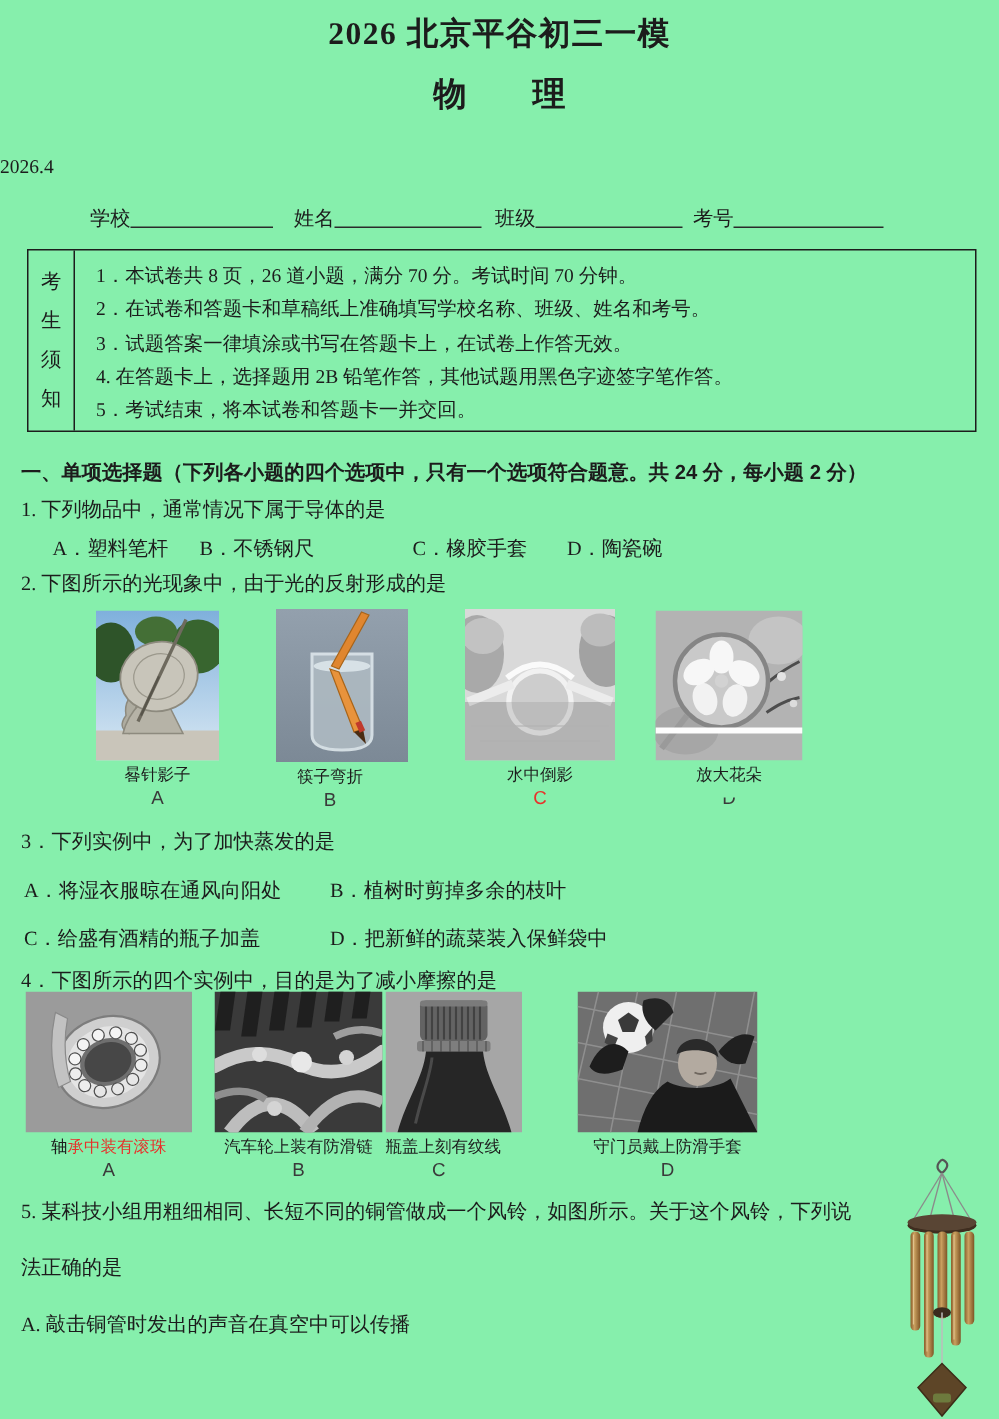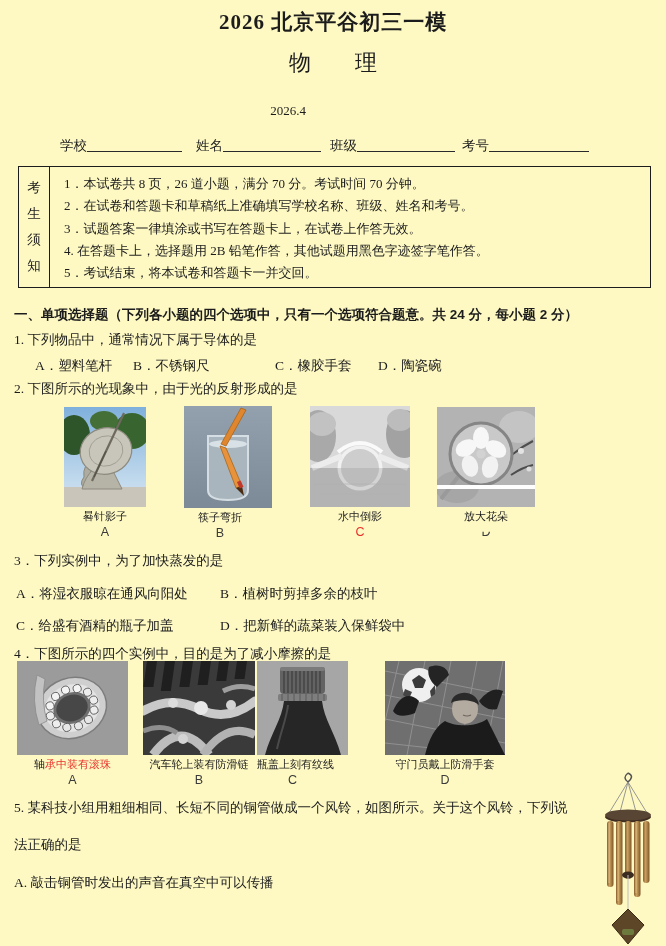--- a/index.html
+++ b/index.html
@@ -1,32 +1,32 @@
 <!DOCTYPE html>
 <html><head>
 <meta charset="utf-8">
 <style>
   * { margin:0; padding:0; box-sizing:border-box; }
   html,body { background:#ffffff; }
   .page {
     position:relative; width:666px; height:946px; margin:0 auto;
-    background:#fef9c3; overflow:hidden;
+    background:#86efac; overflow:hidden;
     font-family:"Liberation Serif","DejaVu Serif",serif;
     color:#1c1c1c; font-size:13.5px;
   }
   .abs { position:absolute; }
   .title {
     top:8px; left:0; width:666px; text-align:center;
     font-size:21px; font-weight:700; letter-spacing:1px;
   }
   .subject {
     top:48px; left:0; width:666px; text-align:center;
-    font-size:22px; font-weight:400;
-  }
-  .date { top:103px; left:0; width:556px; text-align:center; font-size:13px;margin-left:10px; }
+    font-size:22px; font-weight:700;
+  }
+  .date { top:103px; left:0; width:556px; text-align:left; font-size:13px; }
   .field { top:137px; font-size:13.5px; white-space:nowrap; }
   .blank { display:inline-block; border-bottom:1px solid #2a2a2a; height:14px; vertical-align:-2px; }
   .notice-box {
     top:166px; left:18px; width:633px; height:122px;
     border:1.5px solid #1c1c1c; display:flex;
   }
   .notice-side {
     width:31px; border-right:1.5px solid #1c1c1c;
     display:flex; flex-direction:column; justify-content:space-around;
     align-items:center; padding:8px 0; font-size:13.5px;

